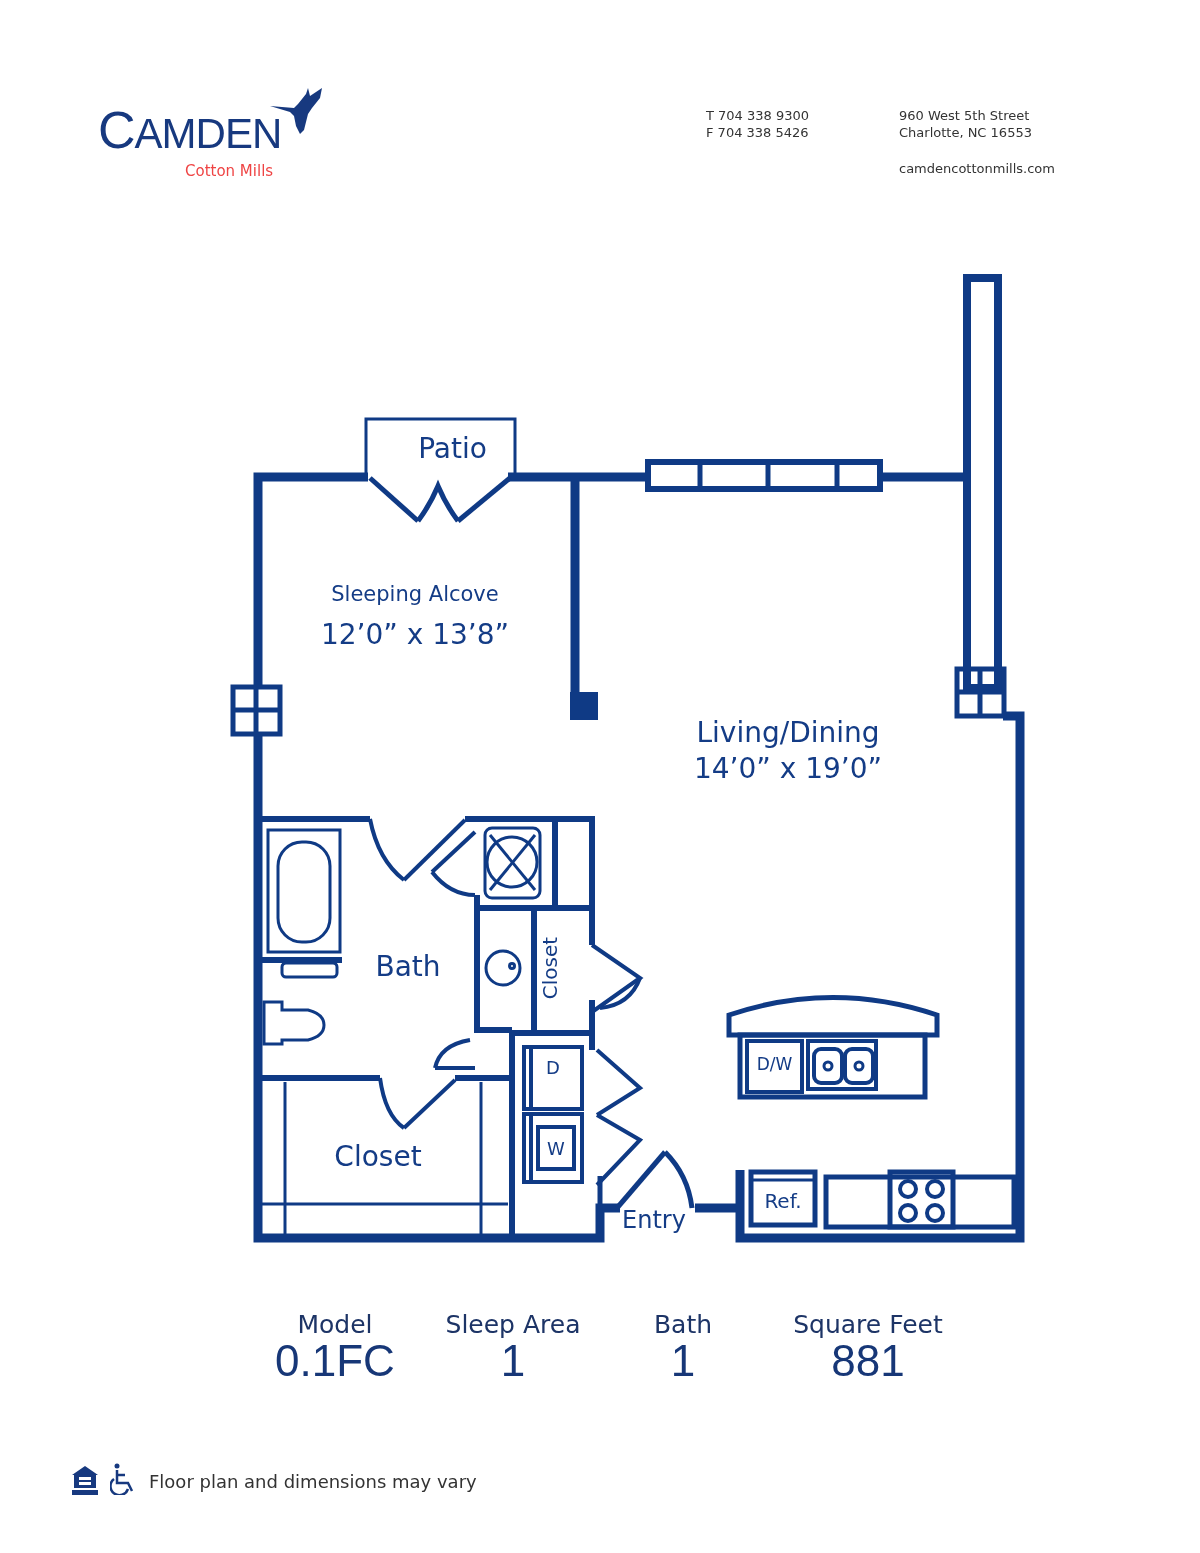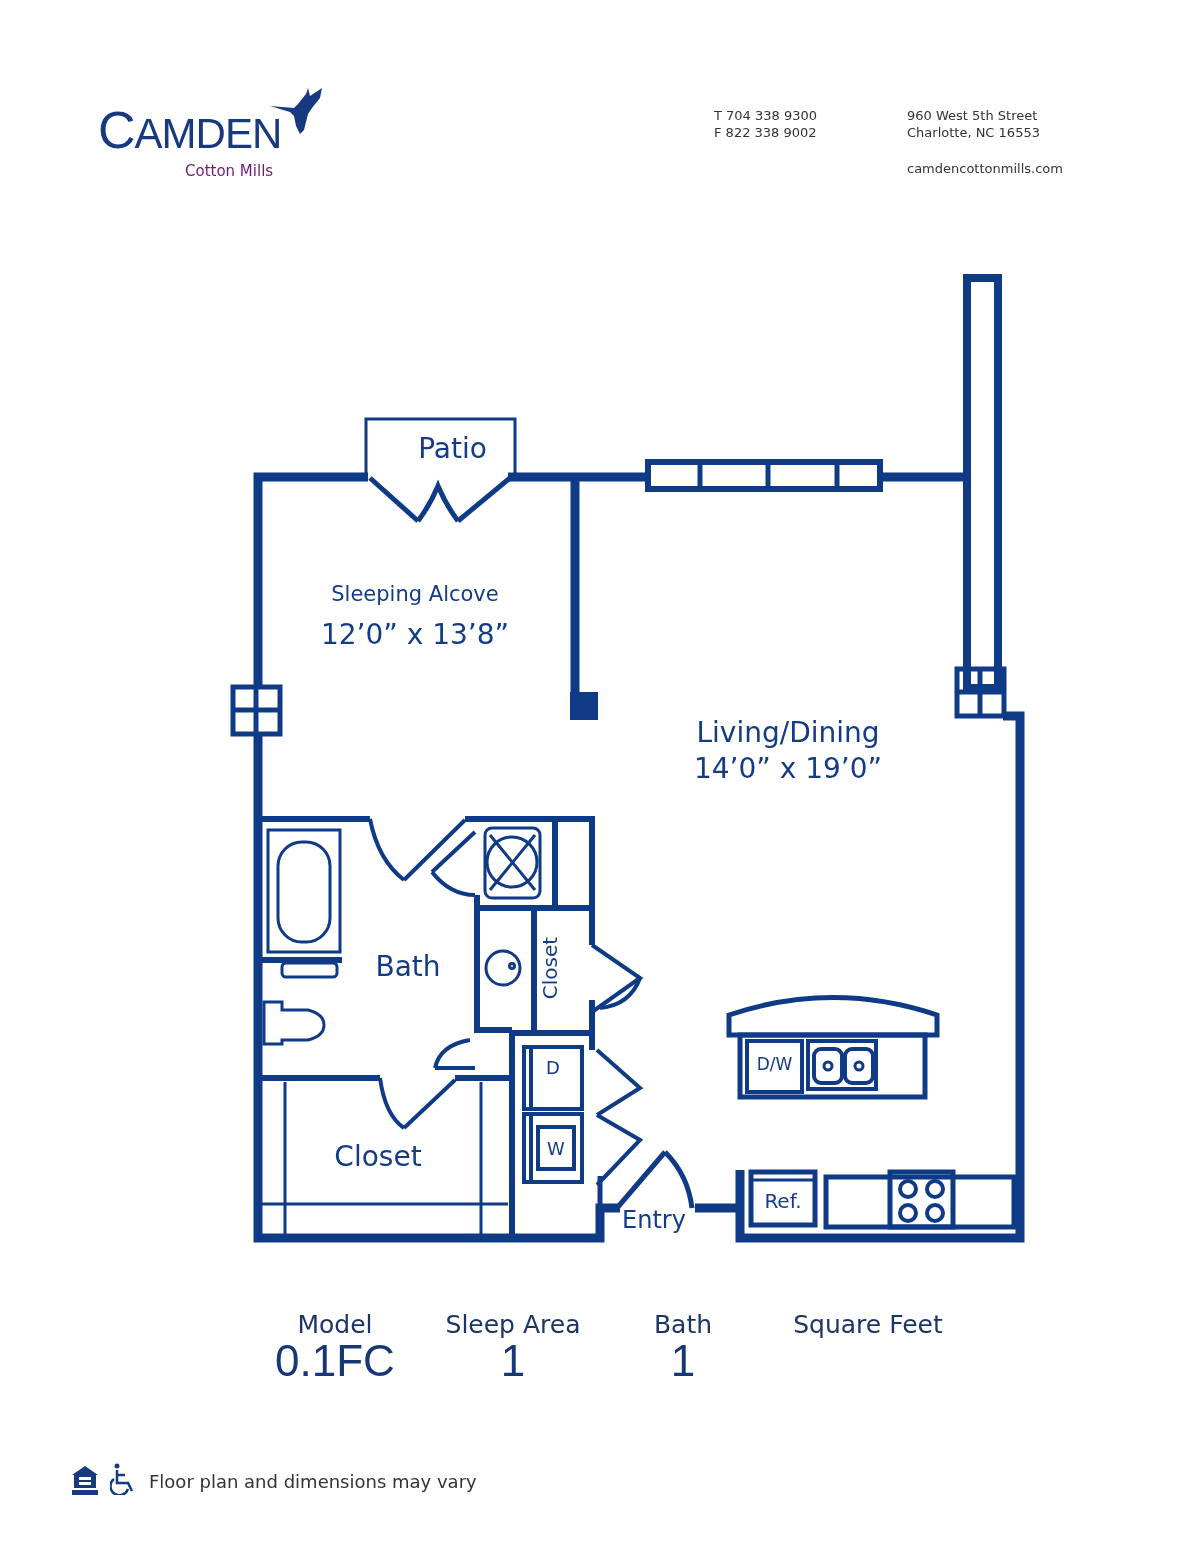--- a/index.html
+++ b/index.html
@@ -1,41 +1,41 @@
 <!DOCTYPE html>
 <html><head>
 <meta charset="utf-8">
 <style>
   html, body { margin: 0; padding: 0; background: #ffffff; }
   body { width: 1200px; height: 1553px; position: relative; overflow: hidden; font-family: "DejaVu Sans", sans-serif; color: #0f3a85; }
   .abs { position: absolute; }
   .logo-word { left: 98px; top: 104px; font-size: 52px; letter-spacing: -1px; color: #17397f; font-family: "Liberation Sans", sans-serif; line-height: 1; }
   .logo-word .small { font-size: 42px; }
-  .logo-sub { left: 185px; top: 162px; font-size: 15px; color: #701a75; font-family: "DejaVu Sans", sans-serif; }
-  .contact { font-size: 13px; color: #333; font-family: "DejaVu Sans", sans-serif; line-height: 17px; margin-left: 8px; }
+  .logo-sub { left: 185px; top: 162px; font-size: 15px; color: #ef4444; font-family: "DejaVu Sans", sans-serif; }
+  .contact { font-size: 13px; color: #333; font-family: "DejaVu Sans", sans-serif; line-height: 17px; }
   .plan { left: 0; top: 0; }
   .room-label { font-family: "DejaVu Sans", sans-serif; color: #143c86; text-align: center; white-space: nowrap; font-weight: normal; }
   .stats .lab { font-size: 25px; color: #1d3466; text-align: center; font-family: "DejaVu Sans", sans-serif; }
   .stats .val { font-size: 44px; color: #173777; text-align: center; font-family: Liberation Sans, sans-serif; line-height: 1; }
   .footer-text { left: 149px; top: 1471px; font-size: 18px; color: #333; font-family: "DejaVu Sans", sans-serif; }
 </style>
 </head>
 <body>
 
 <div class="abs logo-word">
   <span>C</span><span class="small">AMDEN</span>
 </div>
 <div class="abs logo-sub">Cotton Mills</div>
 <svg class="abs" style="left:268px;top:86px" width="60" height="52" viewBox="0 0 60 52">
   <path d="M2 20 L26 22 L30 18 L38 8 L40 2 L42 10 L54 2 L52 12 L44 22 L40 28 L36 44 L32 48 L28 40 L26 30 L22 26 Z" fill="#17397f"></path>
 </svg>
 
 <div class="abs contact" style="left:706px;top:107px">
   <div>T 704 338 9300</div>
-  <div>F 822 338 9002</div>
+  <div>F 704 338 5426</div>
 </div>
 <div class="abs contact" style="left:899px;top:107px">
   <div>960 West 5th Street</div>
   <div>Charlotte, NC 16553</div>
 </div>
 <div class="abs contact" style="left:899px;top:160px">camdencottonmills.com</div>
 
 <svg class="abs plan" width="1200" height="1553" viewBox="0 0 1200 1553">
   <g fill="none" stroke="#0f3a85" stroke-linejoin="miter">
 
@@ -212,20 +212,21 @@
   <div class="abs" style="left:178px;width:170px">
     <div class="lab">Sleep Area</div>
     <div class="val">1</div>
   </div>
   <div class="abs" style="left:348px;width:170px">
     <div class="lab">Bath</div>
     <div class="val">1</div>
   </div>
   <div class="abs" style="left:533px;width:170px">
     <div class="lab">Square Feet</div>
+    <div class="val">881</div>
   </div>
 </div>
 
 <svg class="abs" style="left:70px;top:1464px" width="30" height="32" viewBox="0 0 30 32">
   <path d="M15 2 L28 11 L26 11 L26 24 L4 24 L4 11 L2 11 Z" fill="#17397f"></path>
   <rect x="9" y="13" width="12" height="3" fill="#fff"></rect>
   <rect x="9" y="18" width="12" height="3" fill="#fff"></rect>
   <rect x="2" y="26" width="26" height="5" fill="#17397f"></rect>
 </svg>
 <svg class="abs" style="left:110px;top:1463px" width="28" height="32" viewBox="0 0 28 32">

